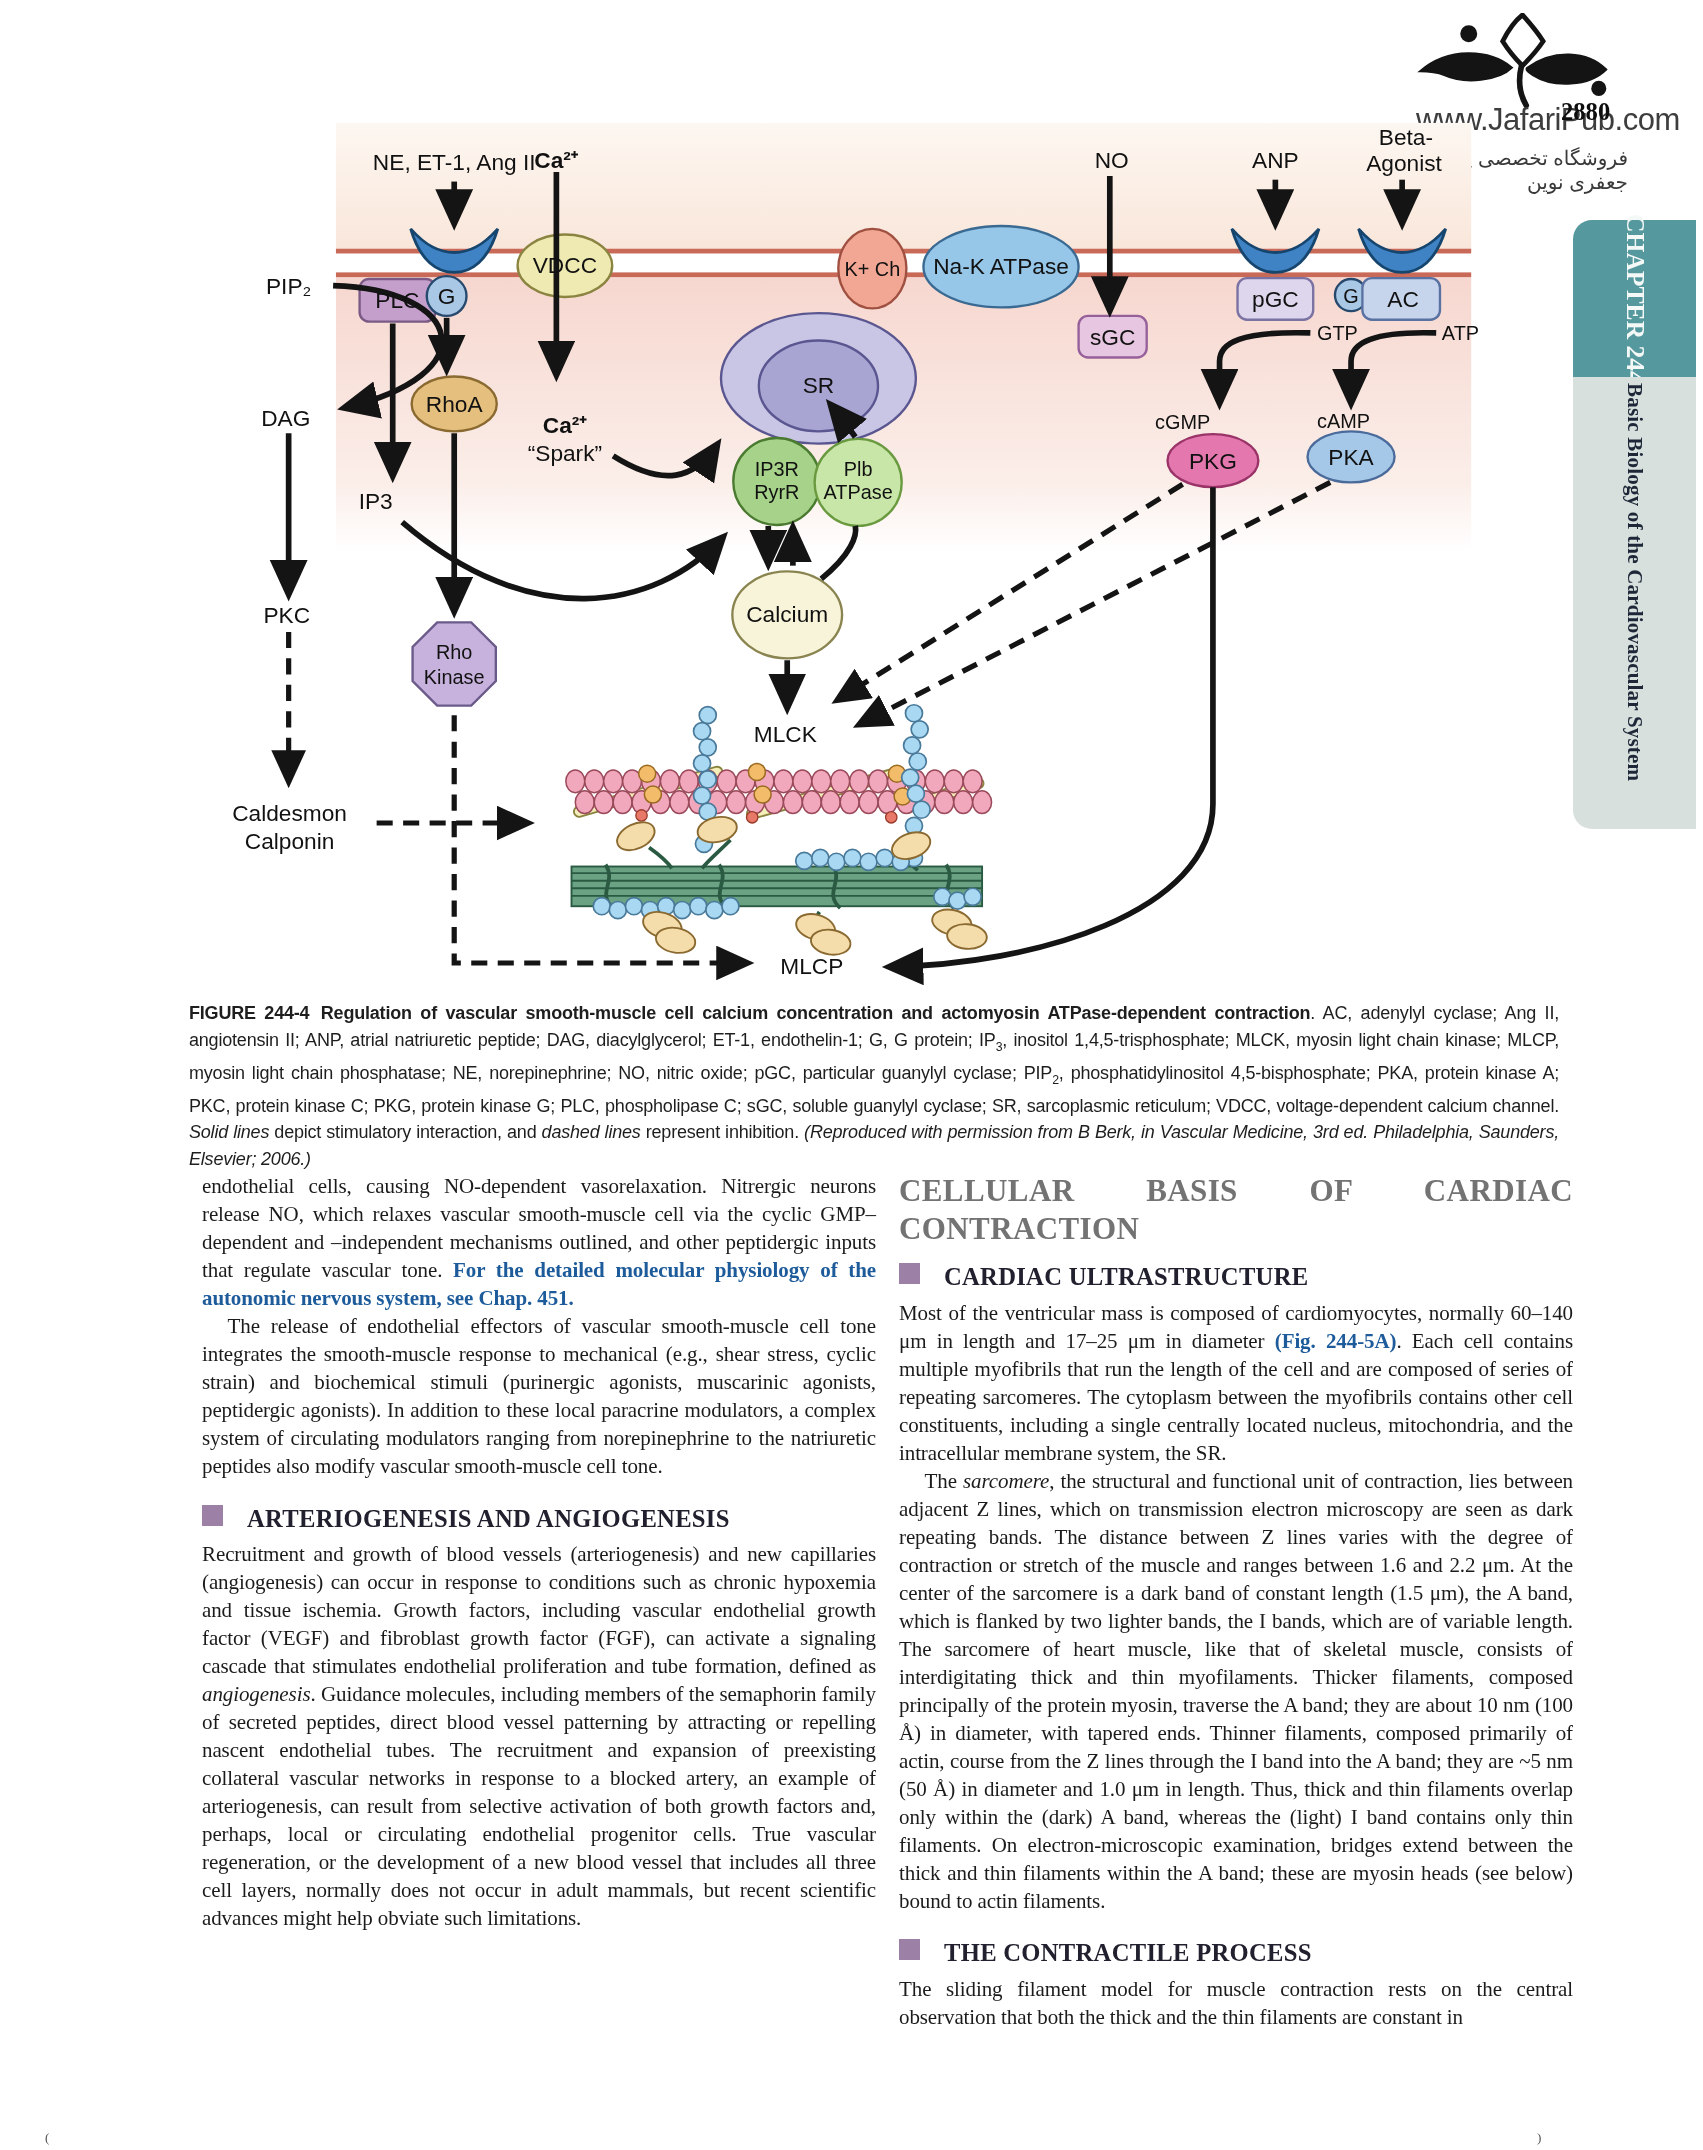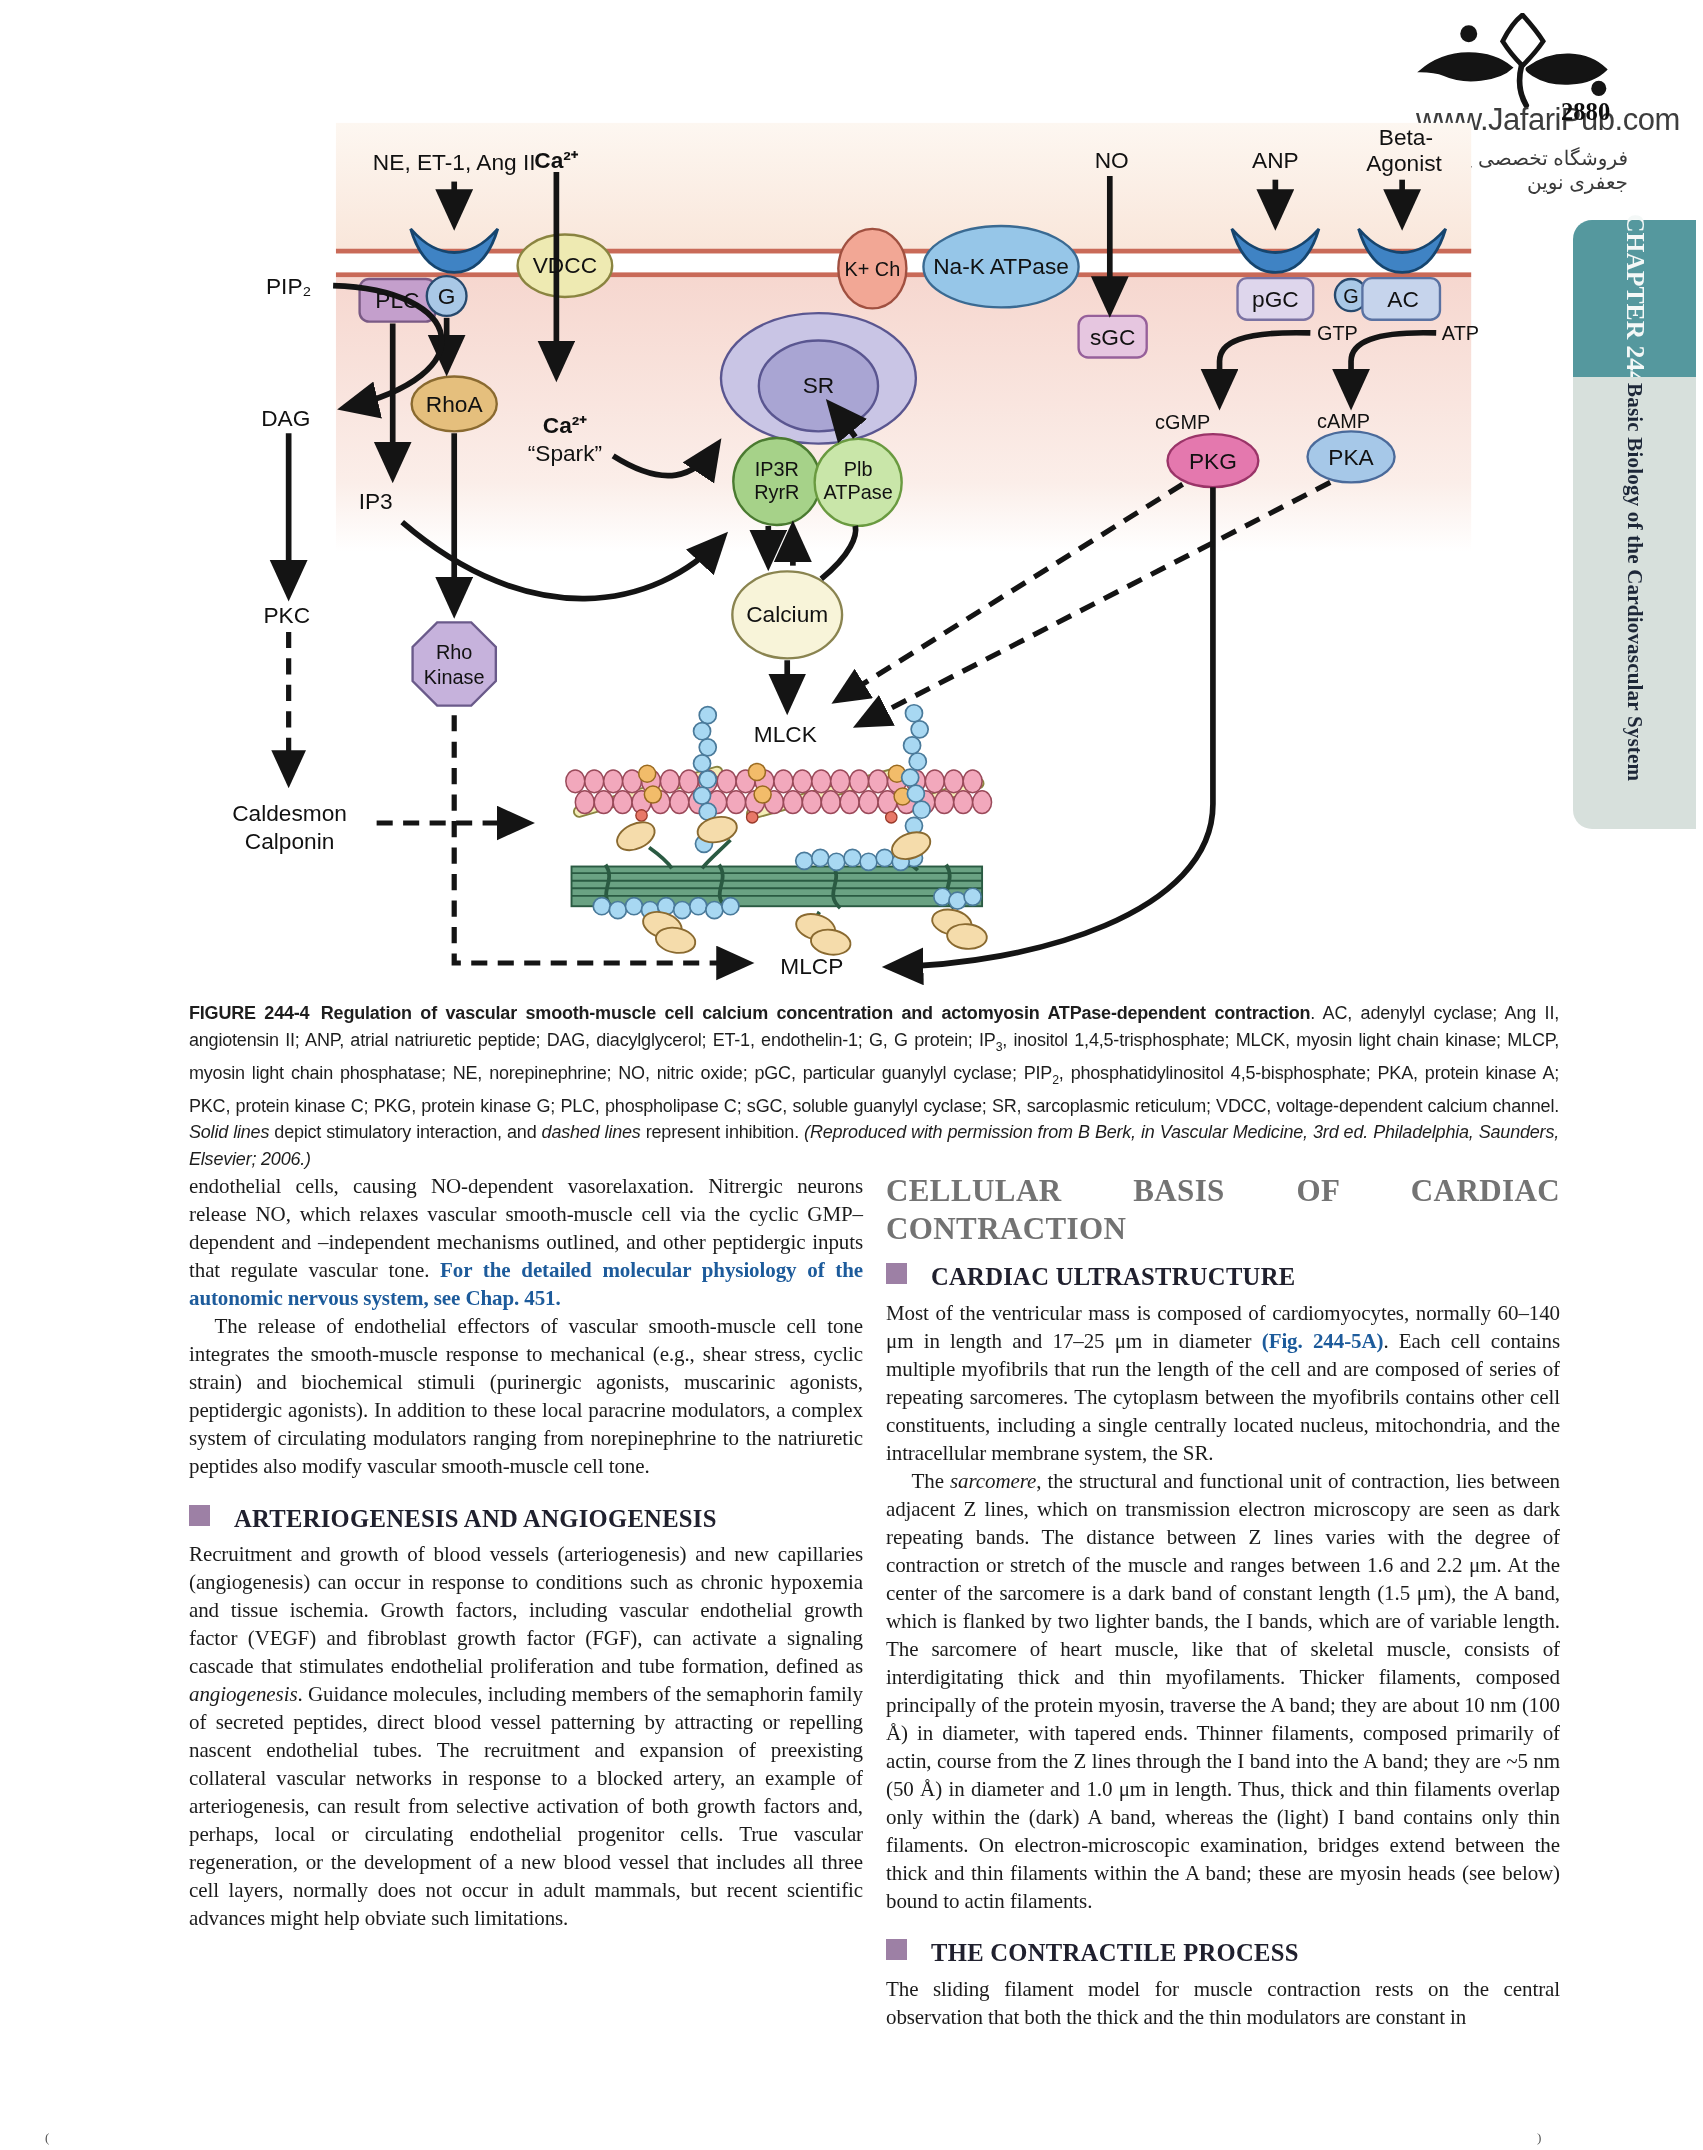--- a/index.html
+++ b/index.html
@@ -26,21 +26,21 @@
   .fig text{font-family:"Liberation Sans",sans-serif;fill:#111;}
   .lab{font-size:24px;} .lab-b{font-size:24px;font-weight:700;} .lab-s{font-size:21px;}
   
   .caption{position:absolute;left:189px;top:1000px;width:1370px;font-family:"Liberation Sans",sans-serif;
            font-size:18px;line-height:26.5px;color:#1e1e1e;text-align:justify;letter-spacing:-0.2px;}
   .cap-b{font-weight:700;} .cap-label{font-weight:700;margin-right:11.4px;}
   .cap-i{font-style:italic;}
   .caption sub{font-size:12.3px;}
   
   .col{position:absolute;top:1172px;width:674px;font-size:21px;line-height:28px;
-       text-align:justify;letter-spacing:-0.1px;}
+       text-align:justify;letter-spacing:-0.1px;margin-left:13px;}
   .col-left{left:189px;} .col-right{left:886px;}
   .col p{margin:0;}
   .indent{text-indent:25.6px;}
   .it{font-style:italic;}
   .blue{color:#1d5b9b;font-weight:700;}
   .h1{font:700 31px/38px "Liberation Serif",serif;color:#737373;letter-spacing:0.4px;margin:0 0 15px 0;}
   .h2{display:flex;align-items:flex-start;gap:24px;margin:24.6px 0 7.6px 0;}
   .h2:first-child{margin-top:0;}
   .h2 .sq{width:21px;height:21px;background:#9d80a5;flex:0 0 auto;}
   .h2 .ht{font:700 24.6px "Liberation Serif",serif;color:#20202e;letter-spacing:0.3px;}
@@ -371,19 +371,19 @@
     <div class="h2" style="margin-top:0">
       <span class="sq"></span>
       <span class="ht">CARDIAC ULTRASTRUCTURE</span>
     </div>
     <p><span>Most of the ventricular mass is composed of cardiomyocytes, normally 60–140 μm in length and 17–25 μm in diameter </span><span class="blue">(Fig. 244-5A)</span><span>. Each cell contains multiple myofibrils that run the length of the cell and are composed of series of repeating sarcomeres. The cytoplasm between the myofibrils contains other cell constituents, including a single centrally located nucleus, mitochondria, and the intracellular membrane system, the SR.</span></p>
     <p class="indent"><span>The </span><span class="it">sarcomere</span><span>, the structural and functional unit of contraction, lies between adjacent Z lines, which on transmission electron microscopy are seen as dark repeating bands. The distance between Z lines varies with the degree of contraction or stretch of the muscle and ranges between 1.6 and 2.2 μm. At the center of the sarcomere is a dark band of constant length (1.5 μm), the A band, which is flanked by two lighter bands, the I bands, which are of variable length. The sarcomere of heart muscle, like that of skeletal muscle, consists of interdigitating thick and thin myofilaments. Thicker filaments, composed principally of the protein myosin, traverse the A band; they are about 10 nm (100 Å) in diameter, with tapered ends. Thinner filaments, composed primarily of actin, course from the Z lines through the I band into the A band; they are ~5 nm (50 Å) in diameter and 1.0 μm in length. Thus, thick and thin filaments overlap only within the (dark) A band, whereas the (light) I band contains only thin filaments. On electron-microscopic examination, bridges extend between the thick and thin filaments within the A band; these are myosin heads (see below) bound to actin filaments.</span></p>
     <div class="h2">
       <span class="sq"></span>
       <span class="ht">THE CONTRACTILE PROCESS</span>
     </div>
-    <p>The sliding filament model for muscle contraction rests on the central observation that both the thick and the thin modulators are constant in</p>
+    <p>The sliding filament model for muscle contraction rests on the central observation that both the thick and the thin filaments are constant in</p>
   </div>
 
   <div class="mark" style="left:45px">(</div>
   <div class="mark" style="left:1537px">)</div>
 </div>
 
 
 </body></html>

